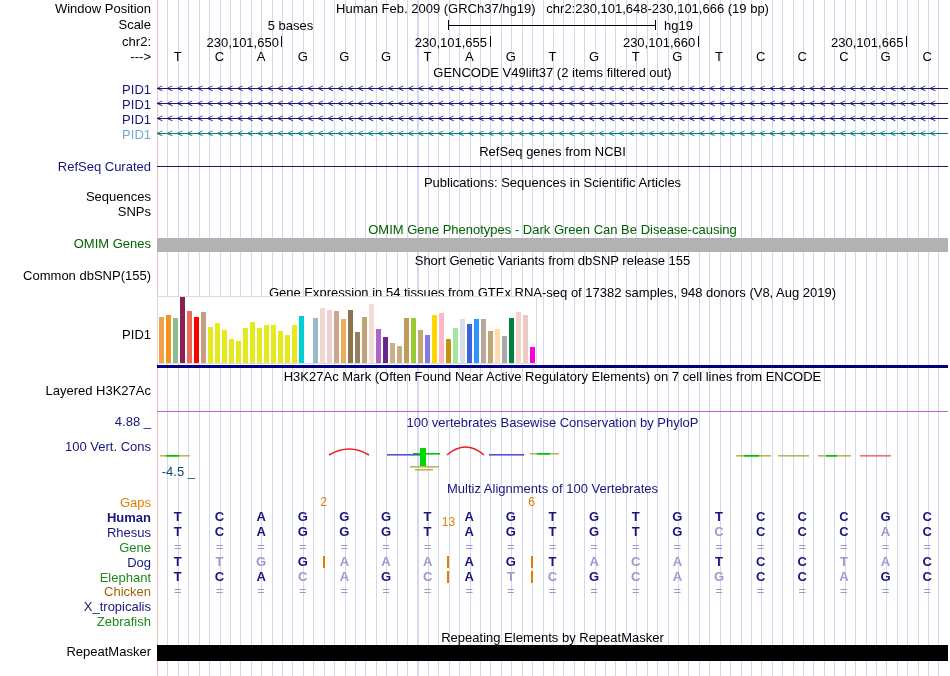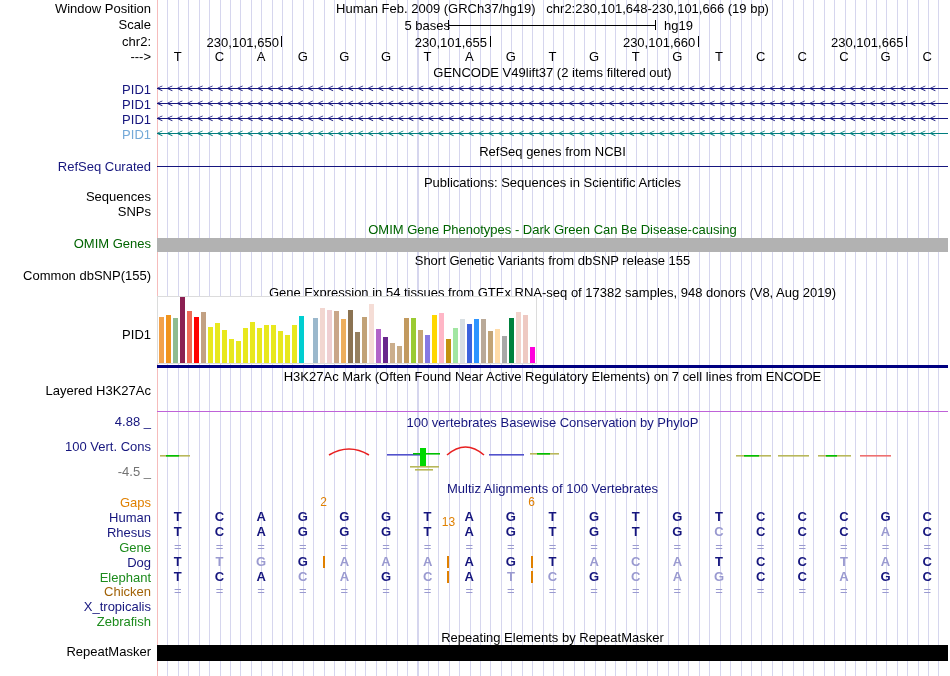--- a/index.html
+++ b/index.html
@@ -11,35 +11,35 @@
   .lbl{position:absolute;left:0;width:151px;text-align:right;white-space:nowrap;line-height:14px;}
   .title{position:absolute;left:157px;width:791px;text-align:center;white-space:pre;line-height:14px;}
   .hline{position:absolute;}
   .tick{position:absolute;width:1px;background:#000;}
   .seqch{position:absolute;transform:translateX(-50%);line-height:13px;}
   .gtexbox{position:absolute;left:157px;top:296px;width:380px;height:68px;background:#fff;border:1px solid #dcdcdc;box-sizing:border-box;}
   .gtexbar{position:absolute;bottom:0;width:5px;}
   .alncell{position:absolute;transform:translateX(-50%);font-weight:bold;line-height:14px;}
   .gapnum{position:absolute;transform:translateX(-50%);line-height:13px;font-size:12px;}
   .navy{color:#16167e;} .dkgreen{color:#006400;}
-  .orange{color:#e08000;} .dkred{color:#737373;}
+  .orange{color:#e08000;} .dkred{color:#0c4a6e;padding-left:44px;}
 </style>
 </head>
 <body>
 
 <div id="canvas">
 
   <div class="grid"></div>
   <div class="grid-first"></div>
 
   <div class="lbl" style="top:2px">Window Position</div>
   <div class="title" style="top:2px">Human Feb. 2009 (GRCh37/hg19)   chr2:230,101,648-230,101,666 (19 bp)</div>
 
   <div class="lbl" style="top:18px">Scale</div>
-  <div class="hline" style="left:167px;top:18px;width:283px;text-align:right;">5 bases</div>
+  <div class="hline" style="left:149px;top:18px;width:283px;text-align:center;">5 bases</div>
   <div class="hline" style="left:448px;top:25px;width:207px;height:1px;background:#000;"></div>
   <div class="tick" style="left:448px;top:20px;height:10px;"></div>
   <div class="tick" style="left:655px;top:20px;height:10px;"></div>
   <div class="hline" style="left:664px;top:18px;">hg19</div>
 
   <div class="lbl" style="top:35px">chr2:</div>
   <div id="ruler"></div>
 
   <div class="lbl" style="top:50px">---&gt;</div>
   <div id="seqrow"></div>
@@ -198,21 +198,21 @@
     <div style="left: 0px; width: 151px; top: 112px; text-align: right; color: rgb(22, 22, 126); position: absolute;">PID1</div>
     <div style="left: 157px; top: 112px; width: 791px; height: 14px; overflow: hidden; position: absolute;">
       <div style="left: 0px; top: 6px; width: 791px; height: 1px; background: rgb(22, 22, 126); position: absolute;"></div>
       <div style="left: 0px; top: 0px; width: 791px; height: 14px; line-height: 14px; font-size: 10px; letter-spacing: 4.2px; white-space: nowrap; color: rgb(22, 22, 126); position: absolute;">&lt;&lt;&lt;&lt;&lt;&lt;&lt;&lt;&lt;&lt;&lt;&lt;&lt;&lt;&lt;&lt;&lt;&lt;&lt;&lt;&lt;&lt;&lt;&lt;&lt;&lt;&lt;&lt;&lt;&lt;&lt;&lt;&lt;&lt;&lt;&lt;&lt;&lt;&lt;&lt;&lt;&lt;&lt;&lt;&lt;&lt;&lt;&lt;&lt;&lt;&lt;&lt;&lt;&lt;&lt;&lt;&lt;&lt;&lt;&lt;&lt;&lt;&lt;&lt;&lt;&lt;&lt;&lt;&lt;&lt;&lt;&lt;&lt;&lt;&lt;&lt;&lt;&lt;</div>
     </div>
     <div style="left: 0px; width: 151px; top: 127px; text-align: right; color: rgb(116, 169, 216); position: absolute;">PID1</div>
     <div style="left: 157px; top: 127px; width: 791px; height: 14px; overflow: hidden; position: absolute;">
       <div style="left: 0px; top: 6px; width: 791px; height: 1px; background: rgb(0, 125, 125); position: absolute;"></div>
       <div style="left: 0px; top: 0px; width: 791px; height: 14px; line-height: 14px; font-size: 10px; letter-spacing: 4.2px; white-space: nowrap; color: rgb(0, 125, 125); position: absolute;">&lt;&lt;&lt;&lt;&lt;&lt;&lt;&lt;&lt;&lt;&lt;&lt;&lt;&lt;&lt;&lt;&lt;&lt;&lt;&lt;&lt;&lt;&lt;&lt;&lt;&lt;&lt;&lt;&lt;&lt;&lt;&lt;&lt;&lt;&lt;&lt;&lt;&lt;&lt;&lt;&lt;&lt;&lt;&lt;&lt;&lt;&lt;&lt;&lt;&lt;&lt;&lt;&lt;&lt;&lt;&lt;&lt;&lt;&lt;&lt;&lt;&lt;&lt;&lt;&lt;&lt;&lt;&lt;&lt;&lt;&lt;&lt;&lt;&lt;&lt;&lt;&lt;&lt;</div>
     </div>
-    <div style="left: 0px; width: 151px; top: 510px; text-align: right; color: rgb(22, 22, 126); position: absolute;">Human</div>
+    <div style="left: 0px; width: 151px; top: 510px; text-align: right; color: rgb(22, 22, 126); position: absolute; font-weight: bold;">Human</div>
     <span class="alncell" style="left: 177.816px; top: 510px; color: rgb(22, 22, 126);">T</span>
     <span class="alncell" style="left: 219.447px; top: 510px; color: rgb(22, 22, 126);">C</span>
     <span class="alncell" style="left: 261.079px; top: 510px; color: rgb(22, 22, 126);">A</span>
     <span class="alncell" style="left: 302.711px; top: 510px; color: rgb(22, 22, 126);">G</span>
     <span class="alncell" style="left: 344.342px; top: 510px; color: rgb(22, 22, 126);">G</span>
     <span class="alncell" style="left: 385.974px; top: 510px; color: rgb(22, 22, 126);">G</span>
     <span class="alncell" style="left: 427.605px; top: 510px; color: rgb(22, 22, 126);">T</span>
     <span class="alncell" style="left: 469.237px; top: 510px; color: rgb(22, 22, 126);">A</span>
     <span class="alncell" style="left: 510.868px; top: 510px; color: rgb(22, 22, 126);">G</span>
     <span class="alncell" style="left: 552.5px; top: 510px; color: rgb(22, 22, 126);">T</span>

